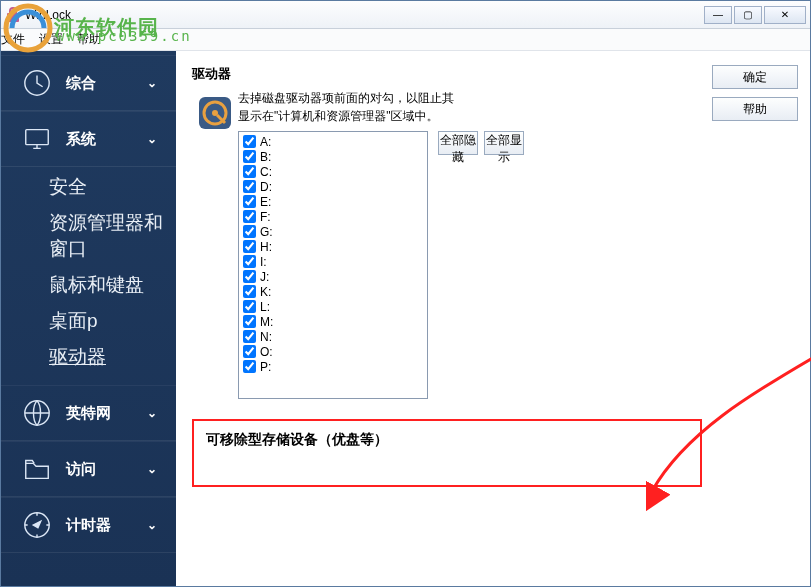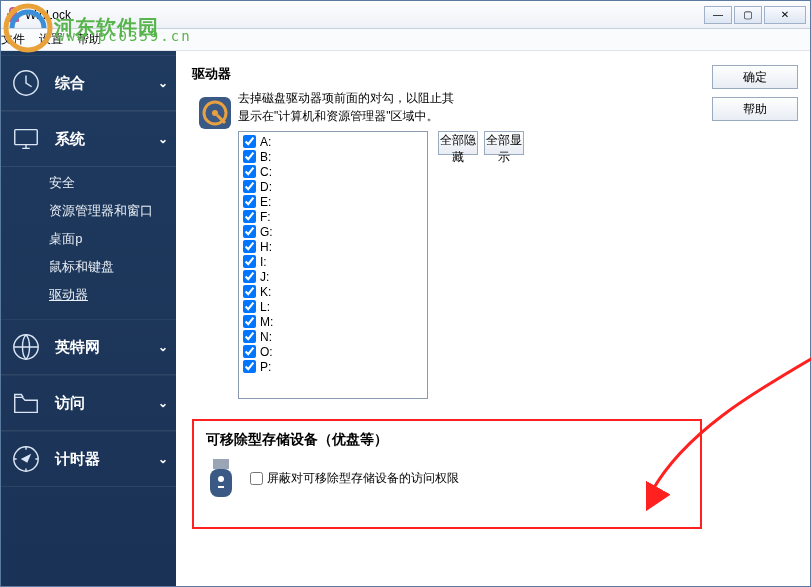--- a/index.html
+++ b/index.html
@@ -14,26 +14,26 @@
 .winbtn { width: 28px; height: 18px; border: 1px solid #a0b0c8; background: linear-gradient(#f8faff,#dde6f2); font-size: 10px; display: flex; align-items: center; justify-content: center; cursor: pointer; }
 .winbtn.close { width: 42px; }
 
 .menubar { height: 22px; display: flex; align-items: center; padding: 0 0; font-size: 12px; gap: 14px; background: #fafbfc; border-bottom: 1px solid #e0e4ea; }
 .menuitem { cursor: pointer; }
 
 .body { display: flex; height: calc(100% - 50px); }
 
 .sidebar { width: 196px; background: linear-gradient(#1f3a5f,#1a3255); color: #fff; padding: 4px 0 0 0; overflow-y: auto; }
 .side-group { }
-.side-header { display: flex; align-items: center; padding: 10px 8px; font-size: 15px; font-weight: bold; cursor: pointer; border-bottom: 1px solid rgba(255,255,255,.08); border-top: 1px solid rgba(255,255,255,.05); }
+.side-header { display: flex; align-items: center; padding: 10px 19px; font-size: 15px; font-weight: bold; cursor: pointer; border-bottom: 1px solid rgba(255,255,255,.08); border-top: 1px solid rgba(255,255,255,.05); }
 .side-header .gicon { width: 34px; height: 34px; margin-right: 12px; display: flex; align-items: center; justify-content: center; }
 .side-header .label { flex: 1; }
 .side-header .chev { font-size: 12px; }
 .side-sub { padding: 2px 0 10px 0; }
-.side-item { padding: 5px 10px 5px 48px; font-size: 13px; cursor: pointer; color: #e8eef5; font-family: Liberation Mono, monospace; }
+.side-item { padding: 5px 10px 5px 48px; font-size: 19px; cursor: pointer; color: #e8eef5; }
 .side-item.active { text-decoration: underline; }
 .side-group.system .gicon svg, .side-group .gicon svg { fill: none; stroke: #dbe6f5; stroke-width: 1.5; }
 
 .content { flex: 1; padding: 14px 12px 12px 16px; position: relative; }
 .content-inner { display: flex; gap: 10px; }
 .main-col { flex: 1; }
 .btn-col { width: 86px; display: flex; flex-direction: column; gap: 8px; }
 .btn { height: 24px; border: 1px solid #9aaabf; background: linear-gradient(#fdfefe,#e8edf4); font-size: 12px; cursor: pointer; }
 
 .section-title { font-size: 13px; font-weight: bold; margin-bottom: 6px; }
@@ -113,22 +113,22 @@
                 <rect x="4" y="6" width="24" height="16" rx="1"></rect>
                 <path d="M12 26h8M16 22v4"></path>
               </svg>
           </span>
           <span class="label">系统</span>
           <span class="chev">⌄</span>
         </div>
         <div class="side-sub">
           <div class="side-item">安全</div>
           <div class="side-item">资源管理器和窗口</div>
+          <div class="side-item">鼠标和键盘</div>
           <div class="side-item">桌面p</div>
-          <div class="side-item">鼠标和键盘</div>
           <div class="side-item active">驱动器</div>
         </div>
       </div>
 
       <div class="side-group">
         <div class="side-header">
           <span class="gicon">
             <svg viewBox="0 0 32 32" width="30" height="30">
                 <circle cx="16" cy="16" r="13"></circle>
                 <path d="M3 16h26M16 3c5 5 5 21 0 26M16 3c-5 5-5 21 0 26"></path>
@@ -256,34 +256,20 @@
                 <div class="side-btns">
                   <button class="btn">全部隐藏</button>
                   <button class="btn">全部显示</button>
                 </div>
               </div>
             </div>
           </div>
 
           <div class="removable">
             <div class="removable-title">可移除型存储设备（优盘等）</div>
-            <div class="removable-body">
-              <span class="usb-icon">
-                <svg viewBox="0 0 30 42" width="30" height="42">
-                    <rect x="7" y="2" width="16" height="10" fill="#9aa5b5"></rect>
-                    <rect x="4" y="12" width="22" height="28" rx="8" fill="#3a5a85"></rect>
-                    <circle cx="15" cy="22" r="3" fill="#fff"></circle>
-                    <path d="M12 30h6" stroke="#fff" stroke-width="2"></path>
-                  </svg>
-              </span>
-              <label class="removable-check">
-                <input type="checkbox" style="">
-                <span>屏蔽对可移除型存储设备的访问权限</span>
-              </label>
-            </div>
           </div>
 
         </div>
         <div class="btn-col">
           <button class="btn">确定</button>
           <button class="btn">帮助</button>
         </div>
       </div>
 
       <svg class="arrow" width="180" height="160">

